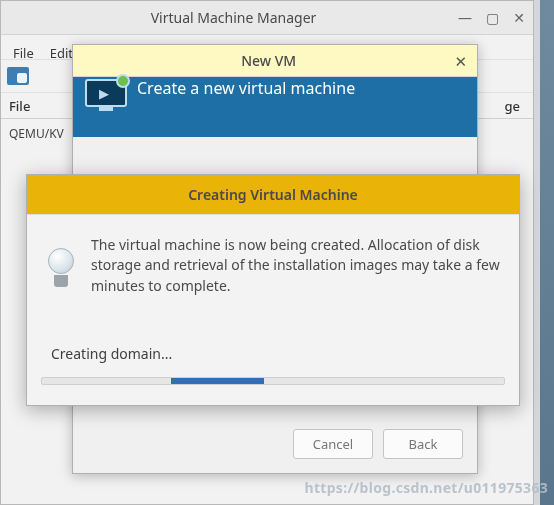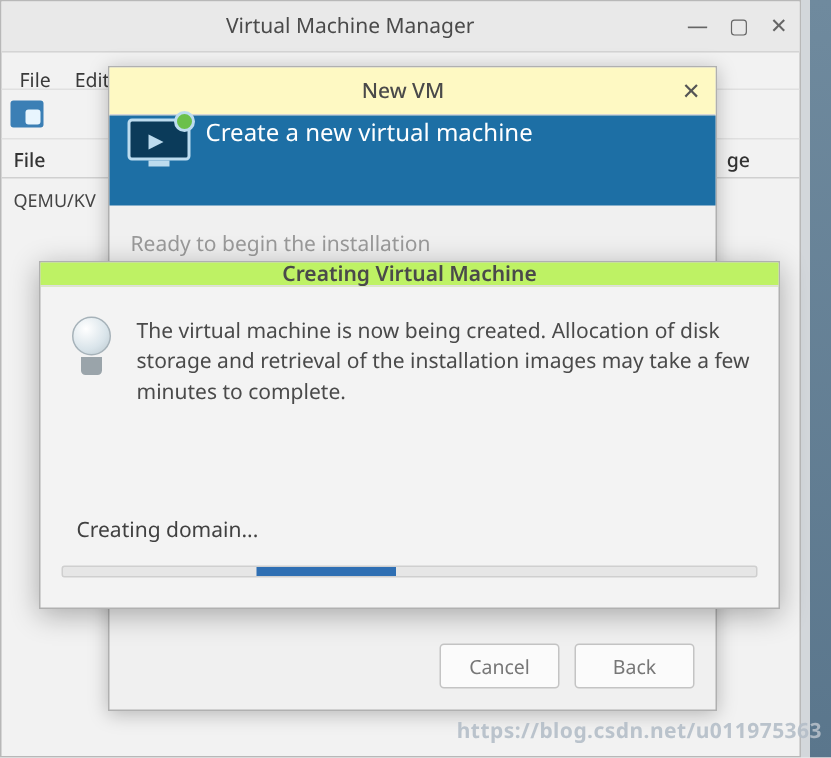--- a/index.html
+++ b/index.html
@@ -14,21 +14,21 @@
 
   .menubar { height: 24px; display: flex; align-items: center; gap: 4px; padding: 0 6px; color: #3a3a3a; }
   .menu-item { padding: 0 6px; cursor: pointer; margin-top: 12px; }
 
   .toolbar { height: 34px; display: flex; align-items: center; padding: 0 6px; border-top: 1px solid #e0e0e0; border-bottom: 1px solid #e0e0e0; }
   .tool-icon { width: 22px; height: 18px; background: #3b7fb5; border-radius: 2px; position: relative; }
   .tool-icon::after { content: ""; position: absolute; right: 2px; bottom: 2px; width: 10px; height: 10px; background: #e8f5fe; border-radius: 2px; }
 
   .table-header { height: 26px; display: flex; align-items: center; border-bottom: 1px solid #d0d0d0; padding: 0 8px; color: #333; font-weight: 500; justify-content: space-between; }
   .col-name { }
-  .col-usage { margin-right: 25px; }
+  .col-usage { margin-right: 5px; }
   .row { padding: 6px 8px; color: #444; font-size: 12px; }
 
   
   .dialog-newvm { position: absolute; left: 72px; top: 44px; width: 406px; height: 430px; background: #f0f0f0; border: 1px solid #b0b0b0; box-shadow: 0 2px 12px rgba(0,0,0,.25); }
   .dlg-titlebar { height: 32px; display: flex; align-items: center; padding: 0 10px; background: #fef9c3; border-bottom: 1px solid #d6d6d6; }
   .dlg-title { flex: 1; text-align: center; color: #4a4a4a; font-size: 14px; font-weight: 500; }
   .dlg-close { color: #555; font-size: 15px; cursor: pointer; }
 
   .dlg-banner { height: 60px; background: #1d6fa5; display: flex; align-items: flex-start; padding: 0 12px; gap: 10px; }
   .banner-icon { width: 42px; height: 36px; position: relative; }
@@ -40,22 +40,22 @@
   .banner-title { font-size: 16px; }
   .banner-step { font-size: 13px; color: #9cc8e4; }
 
   .dlg-body { padding: 16px 14px 6px 14px; color: #9a9a9a; font-size: 14px; }
 
   .dlg-buttons { position: absolute; bottom: 14px; right: 14px; display: flex; gap: 10px; }
   .btn { min-width: 80px; height: 30px; border: 1px solid #c4c4c4; background: #fbfbfb; color: #777; border-radius: 3px; display: flex; align-items: center; justify-content: center; font-size: 13px; cursor: pointer; margin-top: 36px; }
 
   
   .dialog-progress { position: absolute; left: 26px; top: 174px; width: 494px; height: 232px; background: #f3f3f3; border: 1px solid #b0b0b0; box-shadow: 0 4px 18px rgba(0,0,0,.3); }
-  .prog-title { height: 16px; display: flex; align-items: center; justify-content: center; color: #4a4a4a; font-size: 14px; font-weight: 600; border-bottom: 1px solid #dedede; background: #bef264; }
-  .prog-body { padding: 20px 18px 10px 18px; display: flex; gap: 14px; }
+  .prog-title { height: 40px; display: flex; align-items: center; justify-content: center; color: #4a4a4a; font-size: 14px; font-weight: 600; border-bottom: 1px solid #dedede; background: #eab308; }
+  .prog-body { padding: 20px 18px 10px 18px; display: flex; gap: 14px; align-items: flex-end; }
   .bulb { width: 32px; height: 48px; position: relative; flex-shrink: 0; }
   .bulb-top { width: 26px; height: 26px; border-radius: 50%; background: radial-gradient(circle at 35% 30%, #fff, #d9e4ea 60%, #b9c6cd); border: 1px solid #a6b2b9; margin: 0 auto; }
   .bulb-base { width: 14px; height: 12px; background: #9aa4aa; margin: 1px auto 0; border-radius: 0 0 3px 3px; }
   .prog-text { color: #4a4a4a; font-size: 14px; line-height: 1.45; }
   .prog-status { position: absolute; left: 24px; bottom: 42px; color: #404040; font-size: 14px; }
   .progressbar { position: absolute; left: 14px; right: 14px; bottom: 20px; height: 8px; background: #e6e6e6; border: 1px solid #cfcfcf; border-radius: 2px; overflow: hidden; }
   .progressbar-fill { position: absolute; left: 28%; top: 0; width: 20%; height: 100%; background: #2f6fb3; }
 
   .watermark { position: absolute; right: 6px; bottom: 8px; color: rgba(180,190,200,.9); font-size: 14px; letter-spacing: .3px; font-weight: bold; }
 </style>
@@ -95,21 +95,20 @@
   <div class="dlg-banner">
     <div class="banner-icon">
       <div class="screen"></div>
         <div class="badge"></div>
         <div class="stand"></div>
     </div>
     <div class="banner-text">
       <div class="banner-title">Create a new virtual machine</div>
     </div>
   </div>
-  <div class="dlg-body">Ready to begin the installation</div>
   <div class="dlg-buttons">
     <div class="btn">Cancel</div>
     <div class="btn">Back</div>
   </div>
 </div>
 
 <div class="dialog-progress">
   <div class="prog-title">Creating Virtual Machine</div>
   <div class="prog-body">
     <div class="bulb">

